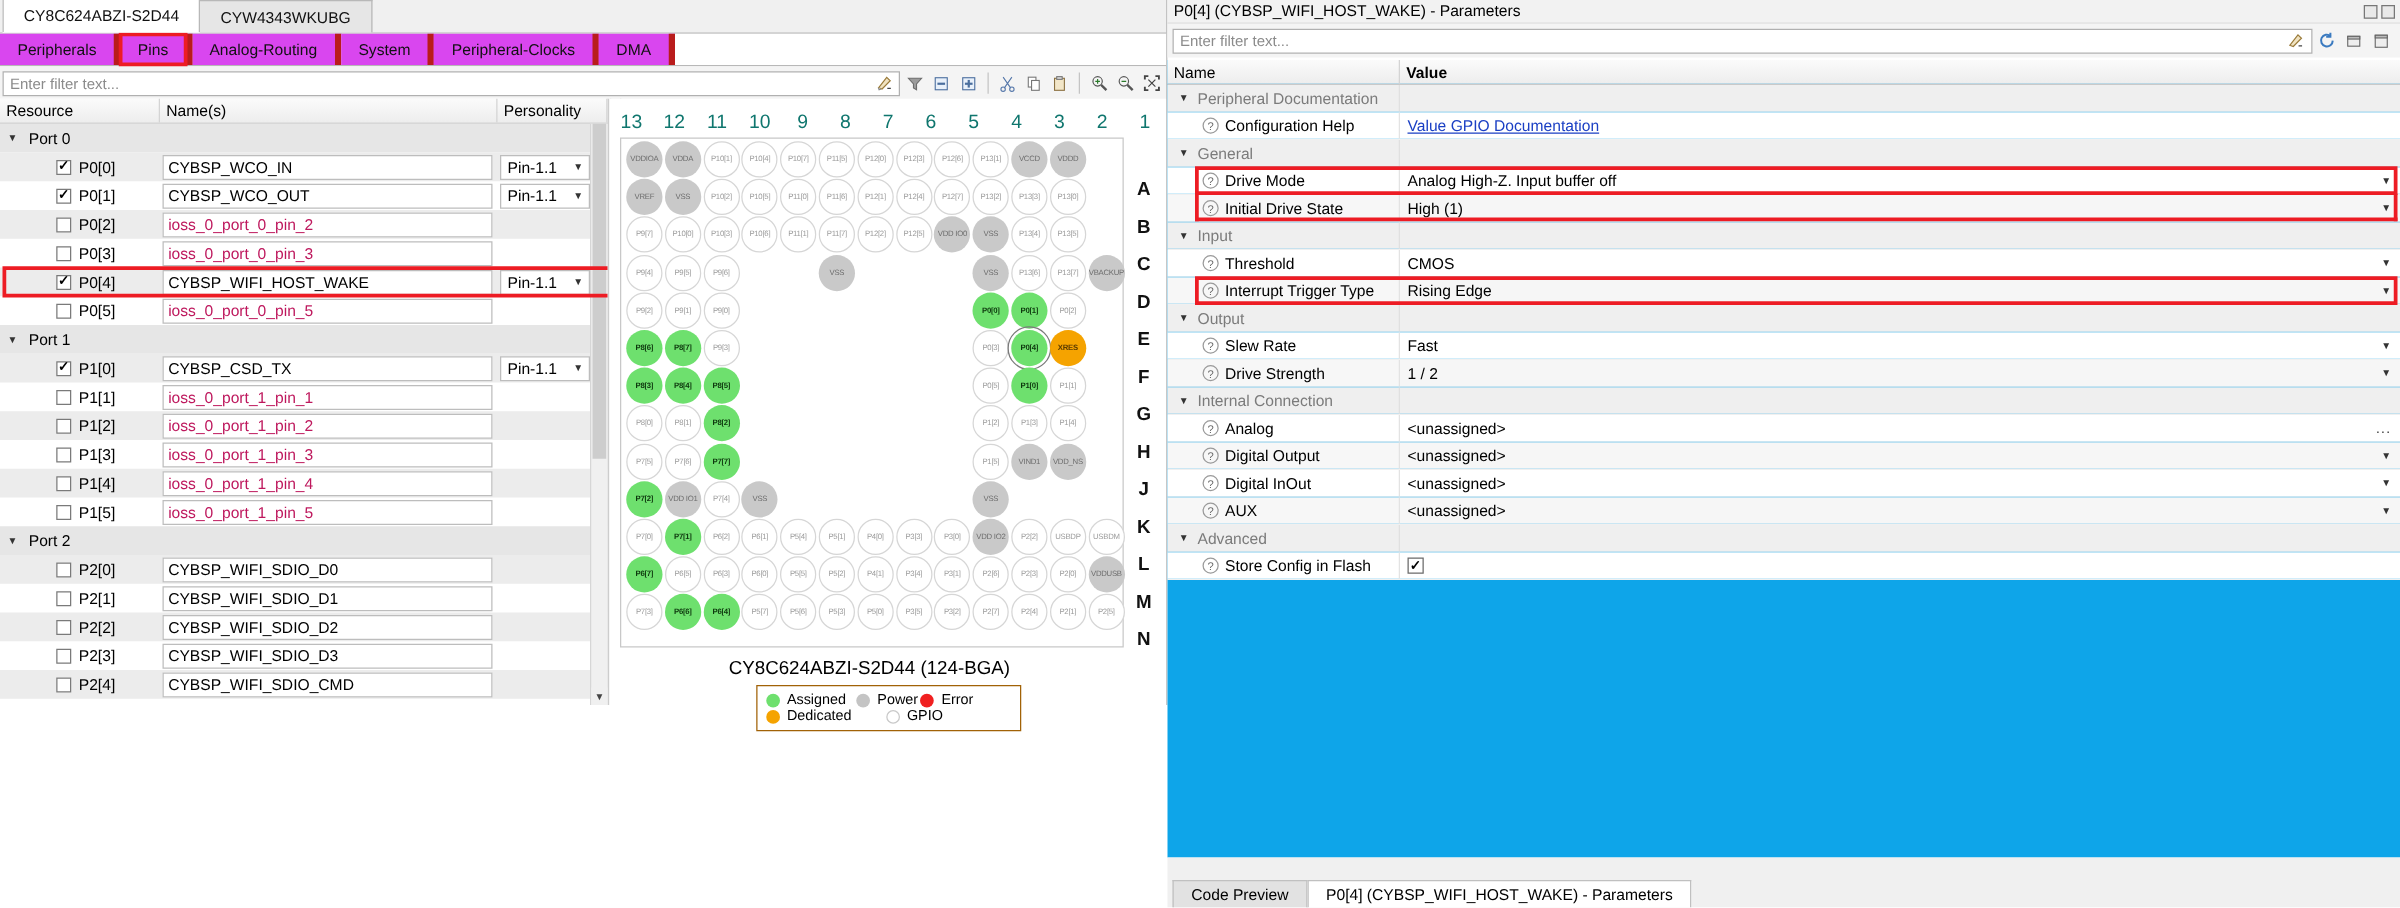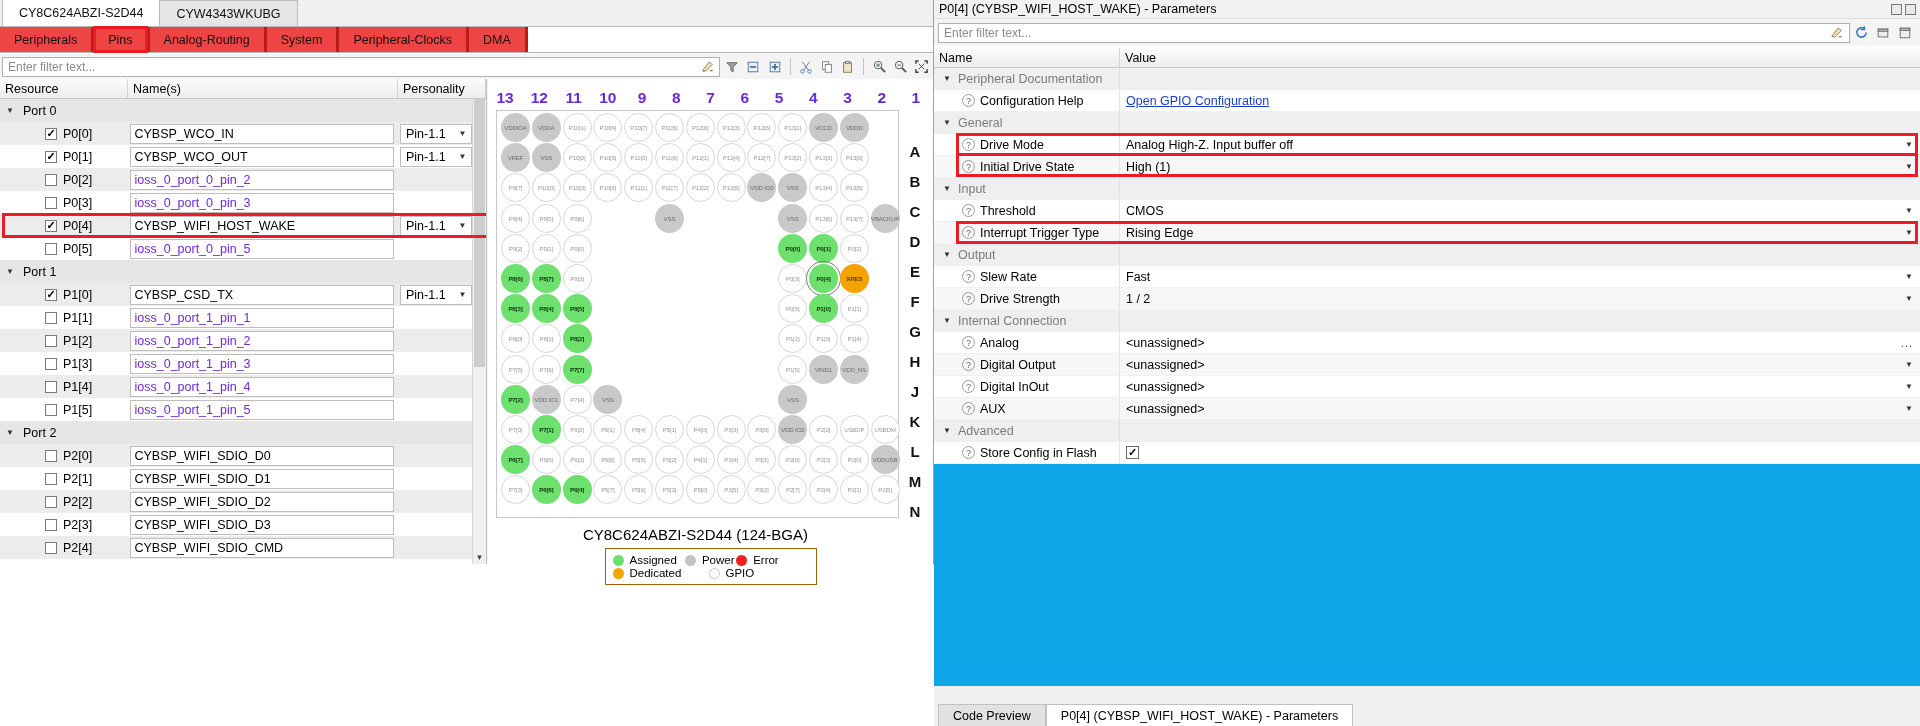--- a/index.html
+++ b/index.html
@@ -24,21 +24,21 @@
   .device-tab { height: 26px; line-height: 26px; padding: 0 16px; font-size: 12.5px;
                 background: #e6e6e6; border: 1px solid #b8b8b8; border-bottom: none;
                 margin-right: -1px; color: #111; }
   .device-tab.active { background: #ffffff; border-bottom: 1px solid #ffffff;
                        position: relative; z-index: 3; height: 27px; line-height: 27px; }
 
   
   .section-tabs { display: flex; height: 26px; background: #ffffff; align-items: stretch;
                   border-bottom: 1px solid #b8b8b8; }
   .section-tab { padding: 0 14px; display: flex; align-items: center; font-size: 12.5px;
-                 border-right: 3px solid #b91c1c; background: #ef4444; color: #111; }
+                 border-right: 5px solid #b91c1c; background: #d946ef; color: #111; }
   .section-tab.sel { position: relative; }
   .section-tab.sel::after {
     content: ""; position: absolute; left: -1px; right: -1px; top: -1px; bottom: -1px;
     border: 3px solid #ed1c24; pointer-events: none;
   }
 
   
   .filter-row { display: flex; align-items: center; height: 26px; padding: 3px 2px 2px 2px;
                 background: #f4f4f4; gap: 3px; }
   .filter-box { flex: 0 0 718px; height: 20px; background: #fff; border: 1px solid #b0b0b0;
@@ -65,21 +65,21 @@
   .c-per { width: 88px; height: 23px; display: flex; align-items: center; }
   .twisty { width: 13px; margin-left: 6px; color: #333; font-size: 8px; line-height: 1; }
   .grp-label { margin-left: 4px; font-size: 12.5px; }
   .cb { width: 12px; height: 12px; border: 1px solid #7a7a7a; background: #fff;
         margin-left: 45px; display: flex; align-items: center; justify-content: center;
         font-size: 11px; line-height: 1; color: #000; font-weight: bold; }
   .pinid { margin-left: 6px; font-size: 12.5px; }
   .nam-field { margin: 0 3px 0 0; width: 264px; height: 20px; border: 1px solid #bdbdbd;
                background: #fff; display: flex; align-items: center; padding-left: 4px;
                font-size: 12.5px; }
-  .nam-field.dim { color: #6d28d9; }
+  .nam-field.dim { color: #be185d; }
   .per-field { width: 72px; height: 20px; border: 1px solid #bdbdbd; background: #fff;
                display: flex; align-items: center; justify-content: space-between;
                padding: 0 2px 0 5px; font-size: 12.5px; margin-left: 2px; }
   .per-field.empty { border: none; background: transparent; }
   .caret { width: 13px; text-align: center; font-size: 8px; color: #333; }
   .hl-row::before {
     content: ""; position: absolute; left: 2px; right: -18px; top: -1px; bottom: -1px;
     border: 3px solid #ed1c24; pointer-events: none; z-index: 5;
   }
 
@@ -89,21 +89,21 @@
   .lscroll .thumb { position: absolute; top: 0; left: 1px; width: 11px; height: 268px;
                     background: #cdcdcd; }
   .lscroll .arrow { position: absolute; left: 0; width: 13px; height: 14px;
                     display: flex; align-items: center; justify-content: center;
                     font-size: 8px; color: #444; background: #f0f0f0; }
 
   
   .chip-panel { position: absolute; top: 79px; left: 488px; right: 0; bottom: 0;
                 background: #ffffff; }
   .colnums { display: flex; margin-top: 10px; }
-  .colnum { width: 37px; text-align: center; font-size: 15.5px; font-weight: 700; color: #6d28d9; }
+  .colnum { width: 37px; text-align: center; font-size: 15.5px; font-weight: 400; color: #0f766e; }
   .bga { position: relative; margin: 3px 0 0 8px; width: 403px; height: 408px;
          border: 1px solid #c8c8c8; background: #fff; }
   .ball { position: absolute; width: 29px; height: 29px; border-radius: 50%;
           display: flex; align-items: center; justify-content: center;
           font-size: 6.2px; letter-spacing: -0.2px; }
   .ball.gpio { border: 1px solid #d6d6d6; background: #fff; color: #9b9b9b; }
   .ball.pwr  { background: #c9c9c9; color: #6d6d6d; }
   .ball.asg  { background: #6ee06e; color: #0d360d; font-weight: bold; }
   .ball.ded  { background: #f5a300; color: #5d3d00; font-weight: bold; }
   .ball.sel  { outline: 1px solid #7a7a7a; outline-offset: 2px; }
@@ -138,21 +138,21 @@
   .pfilter-box { flex: 1; height: 20px; background: #fff; border: 1px solid #b0b0b0;
                  display: flex; align-items: center; padding: 0 2px 0 5px; }
   .pfilter-box .ph { flex: 1; color: #8b8b8b; font-size: 12px; }
   .ptb { width: 22px; height: 20px; display: flex; align-items: center; justify-content: center; }
 
   .ptable { position: absolute; top: 48px; left: 0; right: 0; bottom: 40px; background: #0ea5e9; }
   .phead { display: flex; height: 20px; background: linear-gradient(#fbfbfb,#ededed);
            border-bottom: 1px solid #c9c9c9; font-size: 12.5px; }
   .phead .pn { width: 186px; padding-left: 5px; display: flex; align-items: center;
                border-right: 1px solid #d4d4d4; }
-  .phead .pv { flex: 1; padding-left: 5px; display: flex; align-items: center; }
+  .phead .pv { flex: 1; padding-left: 5px; display: flex; align-items: center; font-weight: bold; }
   .prow { display: flex; height: 22px; align-items: stretch; position: relative;
           border-bottom: 1px solid #f0f0f0; }
   .pcat-name { width: 186px; display: flex; align-items: center; background: #efefef;
                color: #7b7b7b; font-size: 12.5px; border-right: 1px solid #e0e0e0; }
   .pcat-val { flex: 1; background: #efefef; }
   .pname { width: 186px; display: flex; align-items: center; font-size: 12.5px;
            border-right: 1px solid #e3e3e3; background: #fff; }
   .pname.shade { background: #f7f7f7; }
   .pval { flex: 1; display: flex; align-items: center; padding-left: 6px; font-size: 12.5px;
           background: #fff; position: relative; }
@@ -771,21 +771,21 @@
               <span>Peripheral Documentation</span>
             </div>
             <div class="pcat-val"></div>
           </div>
           <div class="prow">
             <div class="pname">
               <span class="qm">?</span>
               <span>Configuration Help</span>
             </div>
             <div class="pval">
-              <span class="link">Open GPIO Configuration</span>
+              <span class="link">Value GPIO Documentation</span>
             </div>
           </div>
           <div class="prow">
             <div class="pcat-name">
               <span class="pcat-tw">▼</span>
               <span>General</span>
             </div>
             <div class="pcat-val"></div>
           </div>
           <div class="prow phl">

